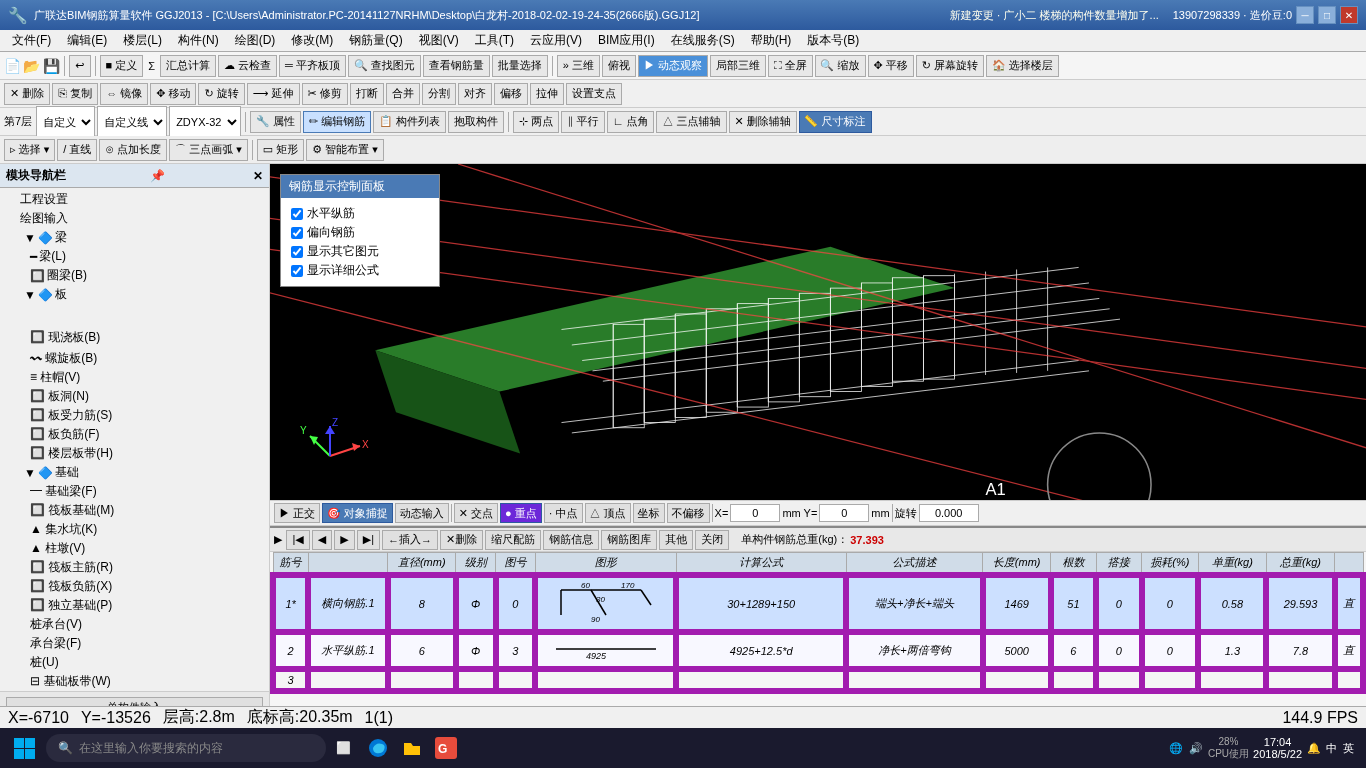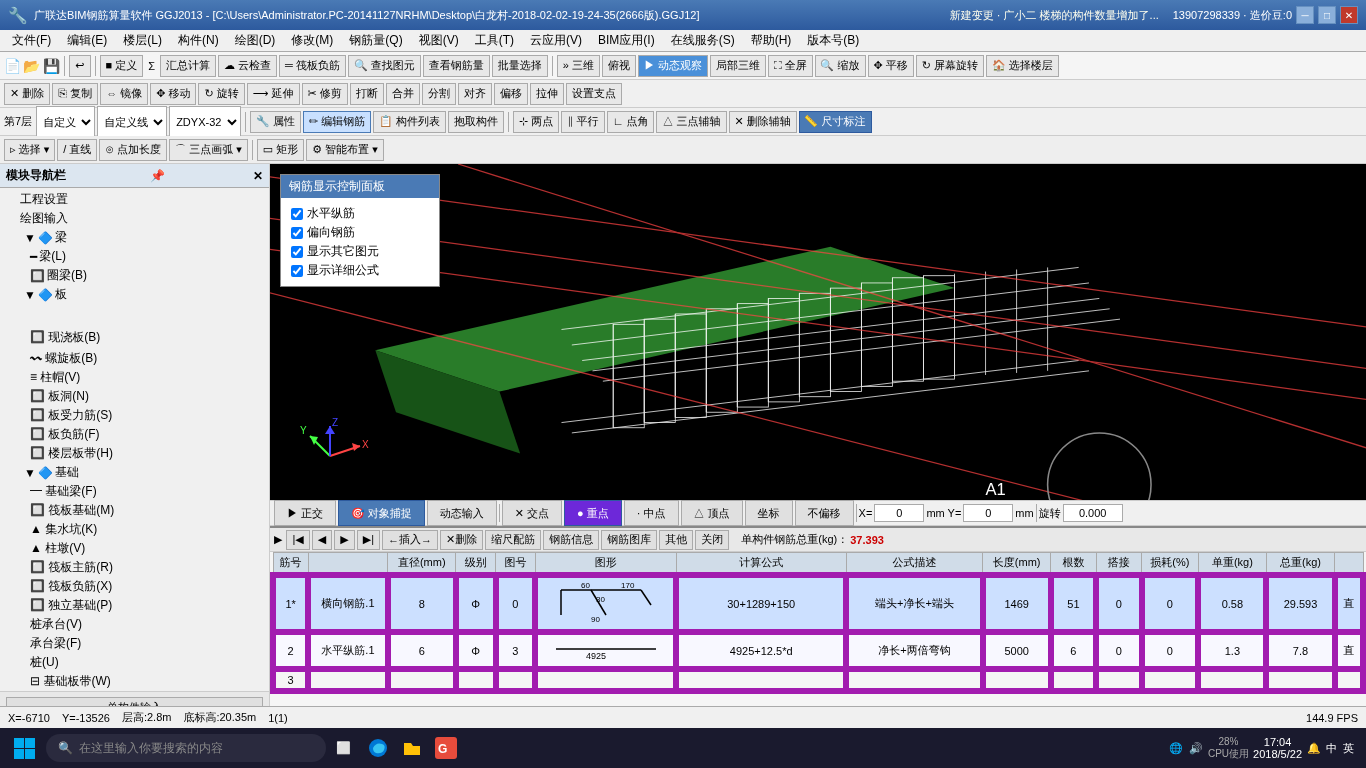--- a/index.html
+++ b/index.html
@@ -75,36 +75,36 @@
       padding: 3px 8px; font-size: 12px;
     }
     .panel-check { display: flex; align-items: center; gap: 4px; padding: 1px 0; }
     .panel-check input { width: 12px; height: 12px; }
 
     
     #axis-indicator {
       position: absolute; bottom: 30px; left: 20px; width: 80px; height: 80px;
       z-index: 10;
     }
-    .cs-btn { height: 26px; padding: 0 12px; background: #e0e0e0; border: 1px solid #aaa; cursor: pointer; font-size: 11px; }
+    .cs-btn { height: 20px; padding: 0 4px; background: #e0e0e0; border: 1px solid #aaa; cursor: pointer; font-size: 11px; }
     .cs-btn.active { background: #4a7ab5; color: white; border-color: #2d5a9e; }
     .cs-sep { width: 1px; height: 18px; background: #aaa; }
     .cs-label { font-size: 11px; }
     .cs-input { width: 50px; height: 18px; border: 1px solid #aaa; font-size: 11px; text-align: center; }
 
     
     #bottom-toolbar {
       height: 24px; background: #e8e8e8; border-bottom: 1px solid #ccc;
       display: flex; align-items: center; padding: 0 4px; gap: 2px; font-size: 11px;
     }
     .bt-btn { height: 20px; padding: 0 5px; background: #e0e0e0; border: 1px solid #aaa; cursor: pointer; font-size: 11px; }
 
     
     #rebar-table { flex: 1; overflow: auto; }
-    table { width: 100%; border-collapse: collapse; font-size: 11px; }
+    table { width: 100%; border-collapse: collapse; font-size: 11px; font-style: italic; }
     th { background: #d0dce8; border: 1px solid #aaa; padding: 2px 4px; text-align: center; white-space: nowrap; font-weight: normal; }
     td { border: 6px solid #a21caf; padding: 2px 4px; text-align: center; white-space: nowrap; }
     tr:nth-child(even) td { background: #f8f8ff; }
     tr.selected td { background: #cce0ff; }
     .td-shape { text-align: center; }
 
     
     #table-scrollbar { height: 14px; background: #e0e0e0; border-top: 1px solid #ccc; }
 
     
@@ -185,21 +185,21 @@
     <span style="font-size:14px;">📄</span>
     <span style="font-size:14px;">📂</span>
     <span style="font-size:14px;">💾</span>
     <div class="tb-separator"></div>
     <button class="tb-btn">↩</button>
     <div class="tb-separator"></div>
     <button class="tb-btn">■ 定义</button>
     <span style="margin:0 3px;">Σ</span>
     <button class="tb-btn">汇总计算</button>
     <button class="tb-btn">☁ 云检查</button>
-    <button class="tb-btn">═ 筏板负筋</button>
+    <button class="tb-btn">═ 平齐板顶</button>
     <button class="tb-btn">🔍 查找图元</button>
     <button class="tb-btn">查看钢筋量</button>
     <button class="tb-btn">批量选择</button>
     <div class="tb-separator"></div>
     <button class="tb-btn">» 三维</button>
     <button class="tb-btn">俯视</button>
     <button class="tb-btn" style="background:#4a90d9;color:white;">▶ 动态观察</button>
     <button class="tb-btn">局部三维</button>
     <button class="tb-btn">⛶ 全屏</button>
     <button class="tb-btn">🔍 缩放</button>
@@ -612,21 +612,21 @@
         <span class="cs-label">mm Y=</span>
         <input class="cs-input" type="text" value="0" style="">
         <span class="cs-label">mm</span>
         <span class="cs-sep"></span>
         <span class="cs-label">旋转</span>
         <input class="cs-input" type="text" value="0.000" style="width: 60px;">
       </div>
     </div>
   </div>
 
-  <div id="app-statusbar" style="position:relative; height:22px; background:#f0f0f0; border-top:1px solid #aaa; display:flex; align-items:center; padding:0 8px; gap:12px; font-size:11px; flex-shrink:0;">
+  <div id="app-statusbar" style="position:relative; height:22px; background:#f0f0f0; border-top:1px solid #aaa; display:flex; align-items:center; padding:0 8px; gap:12px; font-size:16px; flex-shrink:0;">
     <span>X=-6710</span>
     <span>Y=-13526</span>
     <span>层高:2.8m</span>
     <span>底标高:20.35m</span>
     <span>1(1)</span>
     <span style="margin-left:auto;">144.9 FPS</span>
   </div>
 </div>
 
 <div id="taskbar">

